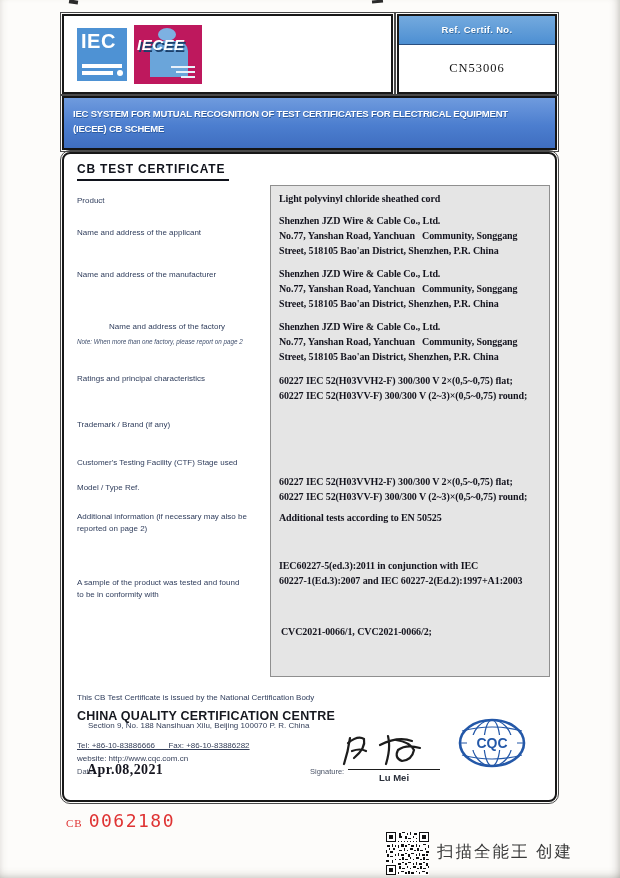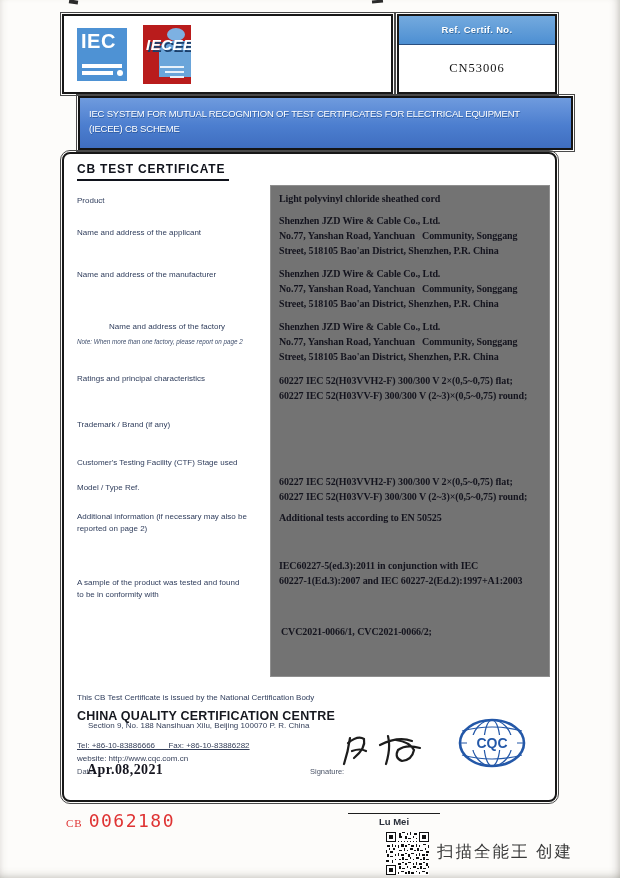--- a/index.html
+++ b/index.html
@@ -7,60 +7,60 @@
         font-family:"Liberation Sans",sans-serif;
         box-shadow:inset -8px 0 10px -7px rgba(70,65,55,.35), inset 0 -8px 10px -7px rgba(70,65,55,.3), inset 8px 0 10px -9px rgba(70,65,55,.2);}
   .frame{position:absolute;background:#fff;border:2px solid #181818;outline:1px solid #4a4a4a;outline-offset:1px;box-sizing:border-box;}
   
   .logos-box{left:62px;top:14px;width:331px;height:80px;}
   .logo-iec{position:absolute;left:13px;top:12px;width:50px;height:53px;background:#4e92d4;}
   .logo-iec .txt{position:absolute;left:4px;top:2px;color:#fff;font-weight:bold;font-size:20px;letter-spacing:.5px;}
   .logo-iec .bar1{position:absolute;left:5px;bottom:13px;width:40px;height:4px;background:#fff;}
   .logo-iec .bar2{position:absolute;left:5px;bottom:6px;width:31px;height:4px;background:#fff;}
   .logo-iec .dot{position:absolute;right:4px;bottom:5px;width:6px;height:6px;border-radius:50%;background:#fff;}
-  .logo-iecee{position:absolute;left:70px;top:9px;width:48px;height:59px;background:#b91c1c;overflow:hidden;margin-left:9px;}
+  .logo-iecee{position:absolute;left:70px;top:9px;width:68px;height:59px;background:#be185d;overflow:hidden;}
   .logo-iecee .head{position:absolute;left:24px;top:3px;width:18px;height:13px;border-radius:50%;background:#7db1e2;}
   .logo-iecee .body{position:absolute;left:16px;top:16px;width:38px;height:36px;border-radius:10px 10px 0 0;background:#6aa5da;}
   .logo-iecee .txt{position:absolute;left:3px;top:11px;color:#fff;font-weight:bold;font-style:italic;font-size:15px;letter-spacing:.5px;text-shadow:1.5px 1.5px 0 #1b3f6b;}
   .logo-iecee .l1,.logo-iecee .l2,.logo-iecee .l3{position:absolute;right:7px;height:2.5px;background:#e8f1fa;}
   .logo-iecee .l1{bottom:16px;width:24px;}
   .logo-iecee .l2{bottom:11px;width:19px;}
   .logo-iecee .l3{bottom:6px;width:14px;}
   .ref-box{left:397px;top:14px;width:160px;height:80px;}
   .ref-head{position:absolute;left:0;top:0;right:0;height:28px;background:linear-gradient(180deg,#74aade,#4d8fd2);
             color:#fff;font-weight:bold;font-size:9.5px;text-align:center;line-height:28px;letter-spacing:.3px;
             border-bottom:1px solid #2a4f80;text-shadow:.5px .5px 0 #33689e;}
   .ref-val{position:absolute;left:0;top:28px;right:0;bottom:0;display:flex;align-items:center;justify-content:center;
            font-family:"Liberation Serif",serif;font-size:12.5px;letter-spacing:1px;color:#131313;}
   
   .banner{left:62px;top:96px;width:495px;height:54px;background:linear-gradient(180deg,#6f9bde 0%,#4c7ecf 55%,#3f6ec0 100%);
           border:2px solid #141414;outline:1px solid #4a4a4a;outline-offset:1px;box-sizing:border-box;position:absolute;
-          color:#fff;font-weight:normal;font-size:9.5px;letter-spacing:-.2px;padding:8px 8px 0 9px;line-height:1.6;
-          text-shadow:.5px .5px 0 #2d5a9e;margin-left:16px;}
+          color:#fff;font-weight:bold;font-size:9.5px;letter-spacing:-.2px;padding:8px 8px 0 9px;line-height:1.6;
+          text-shadow:.5px .5px 0 #2d5a9e;}
   .banner div{white-space:nowrap;}
   
   .main-box{left:62px;top:152px;width:495px;height:650px;border-radius:8px;}
   .cb-title{position:absolute;left:13px;top:8px;font-size:12px;font-weight:bold;letter-spacing:.8px;color:#10131c;
             border-bottom:2px solid #10131c;padding:0 4px 3px 0;}
   .lbl{position:absolute;left:13px;width:192px;font-size:8px;color:#2f3d5c;line-height:1.5;white-space:pre-wrap;}
   .note{position:absolute;left:13px;width:200px;font-size:6.3px;font-style:italic;color:#41506e;}
-  .value-box{position:absolute;left:206px;top:31px;width:280px;height:492px;border:1px solid #8f8f8f;background:#737373;box-sizing:border-box;}
+  .value-box{position:absolute;left:206px;top:31px;width:280px;height:492px;border:1px solid #8f8f8f;background:#e5e5e5;box-sizing:border-box;}
   .val{position:absolute;left:8px;right:5px;font-family:"Liberation Serif",serif;font-weight:bold;font-size:10px;
        letter-spacing:-.1px;line-height:1.5;color:#14141e;white-space:pre-wrap;}
   
   .issued{position:absolute;left:13px;top:539px;font-size:8px;color:#2f3d5c;}
   .org-name{position:absolute;left:13px;top:555px;font-size:12.5px;font-weight:bold;color:#16181f;letter-spacing:.2px;}
   .org-line{position:absolute;left:13px;font-size:8px;color:#333e58;white-space:pre-wrap;}
   .cqc-logo{position:absolute;left:393px;top:563px;width:70px;height:52px;}
   .sig-draw{position:absolute;left:272px;top:576px;width:100px;height:40px;}
   .date-lbl{position:absolute;left:13px;top:613px;font-size:7.5px;color:#4c5568;}
   .date-val{position:absolute;left:23px;top:608px;font-family:Liberation Serif, serif;font-weight:bold;font-size:14px;color:#15151f;letter-spacing:.4px;}
   .sig-lbl{position:absolute;left:246px;top:613px;font-size:7.5px;color:#4c5568;}
   .sig-block{position:absolute;left:284px;top:615px;width:92px;border-top:1.5px solid #1d1d1d;text-align:center;
-             font-size:9.5px;font-weight:bold;color:#2a2f3a;padding-top:2px;margin-top:44px;}
+             font-size:9.5px;font-weight:bold;color:#2a2f3a;padding-top:2px;}
   
   .cb-red{position:absolute;left:66px;top:810px;color:#df3333;}
   .cb-red .p{font-family:"Liberation Serif",serif;font-size:11px;letter-spacing:1px;margin-right:6px;}
   .cb-red .n{font-family:"DejaVu Sans Mono",monospace;font-size:18px;letter-spacing:1.5px;}
   .qr{position:absolute;left:386px;top:832px;width:43px;height:43px;}
   .scan-cap{position:absolute;left:437px;top:841px;font-size:16.5px;color:#3a3a3a;letter-spacing:2px;}
   .speck{position:absolute;background:#2b2b2b;}
 </style>
 </head>
 <body>

